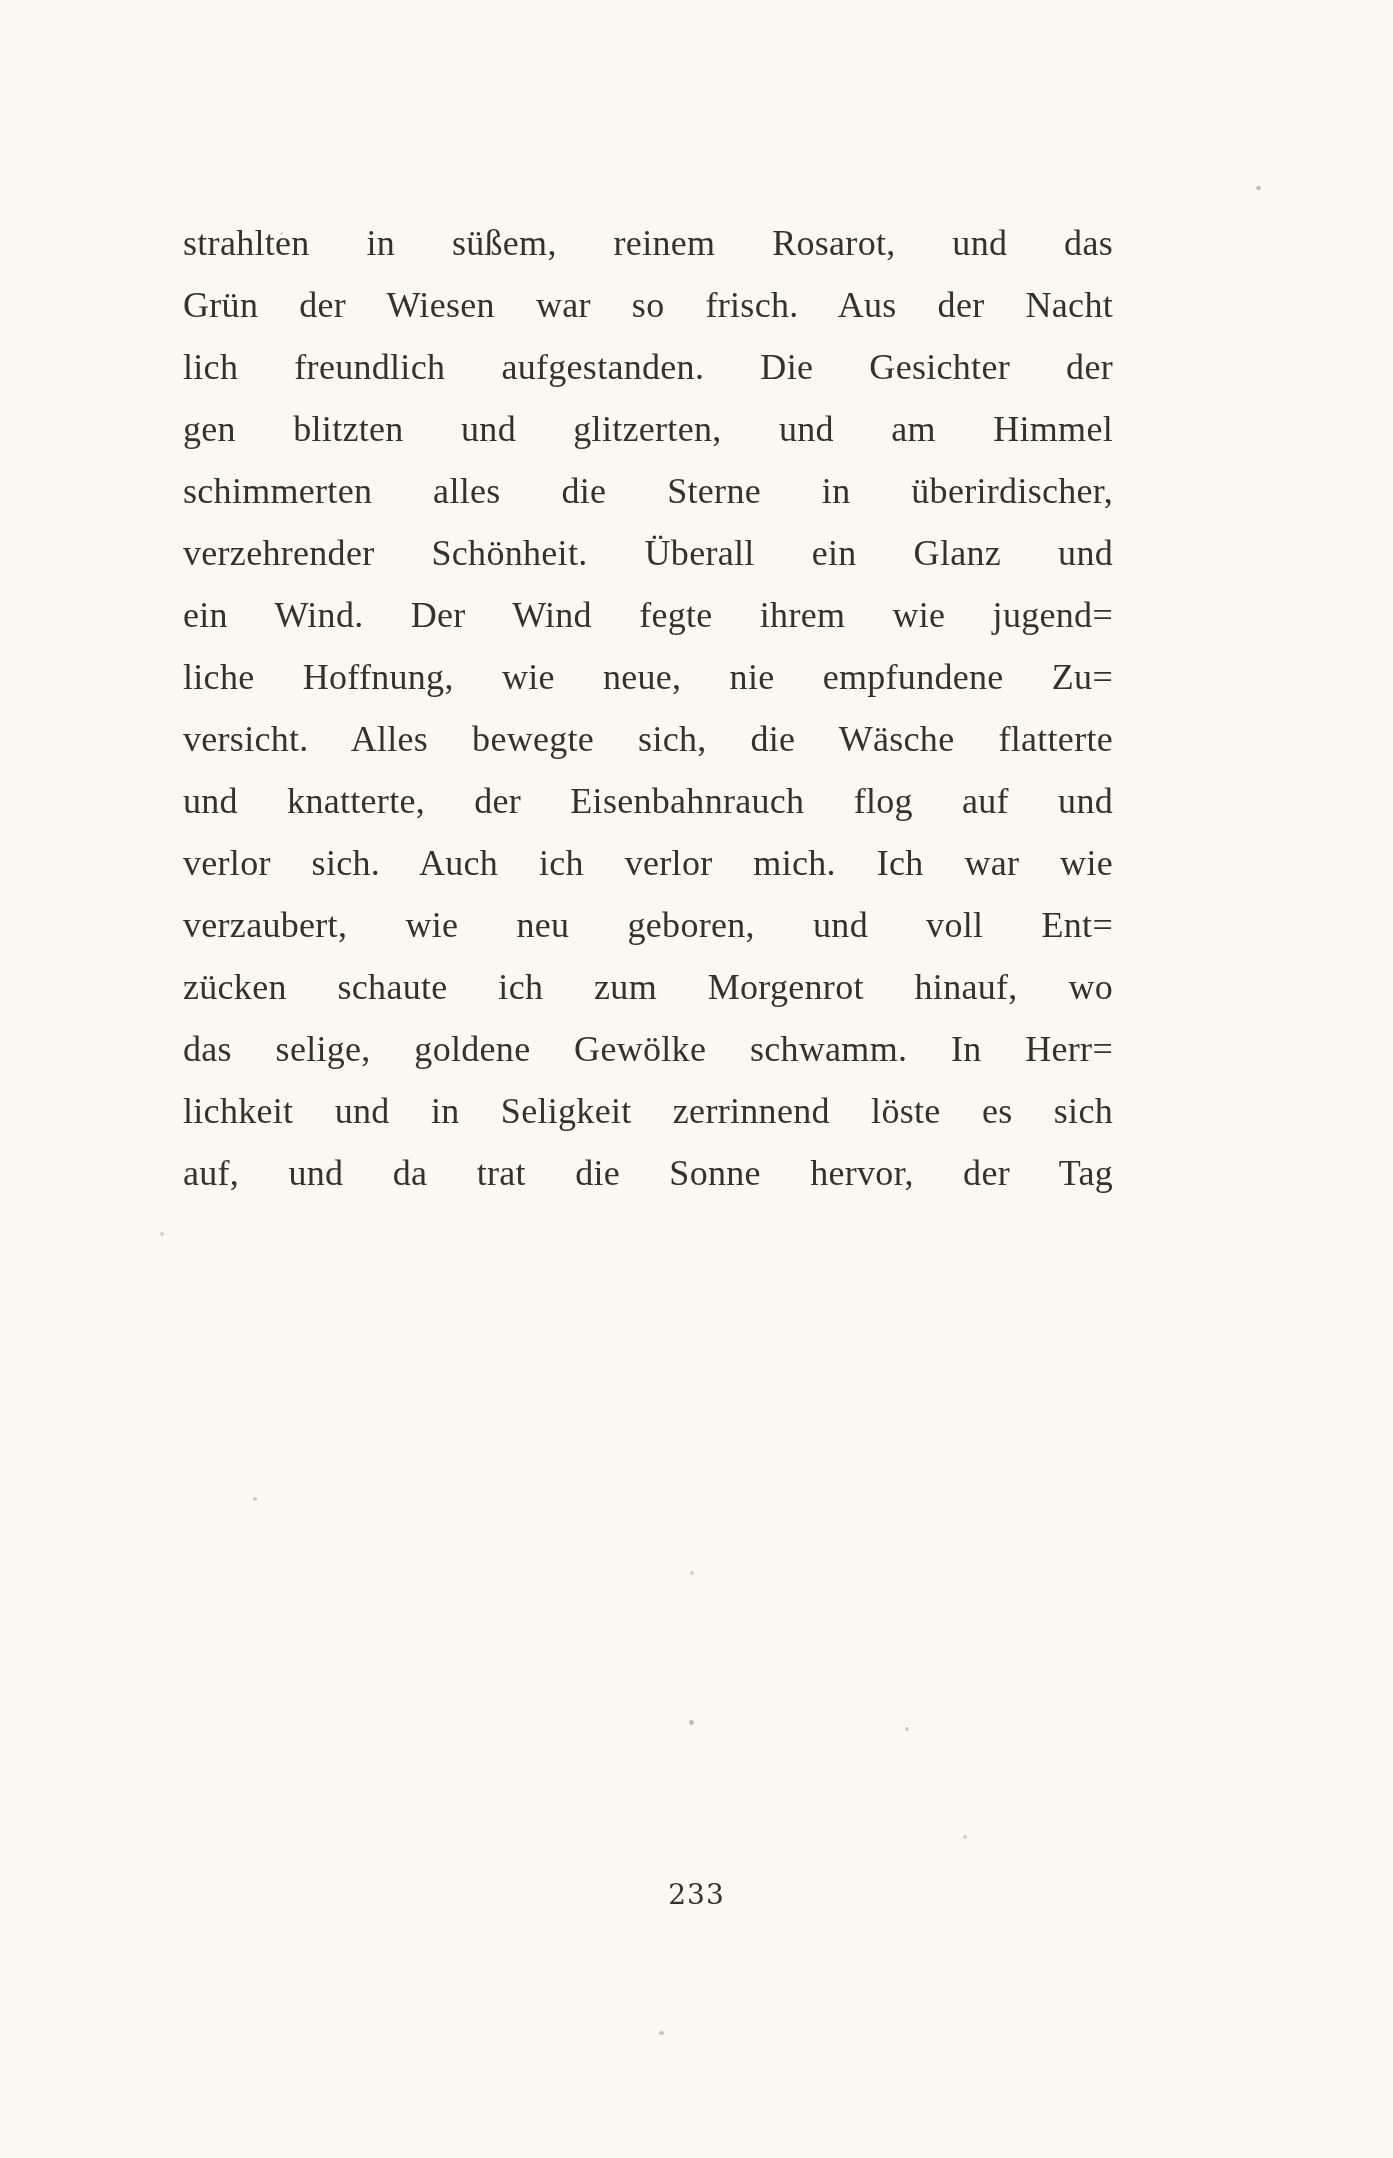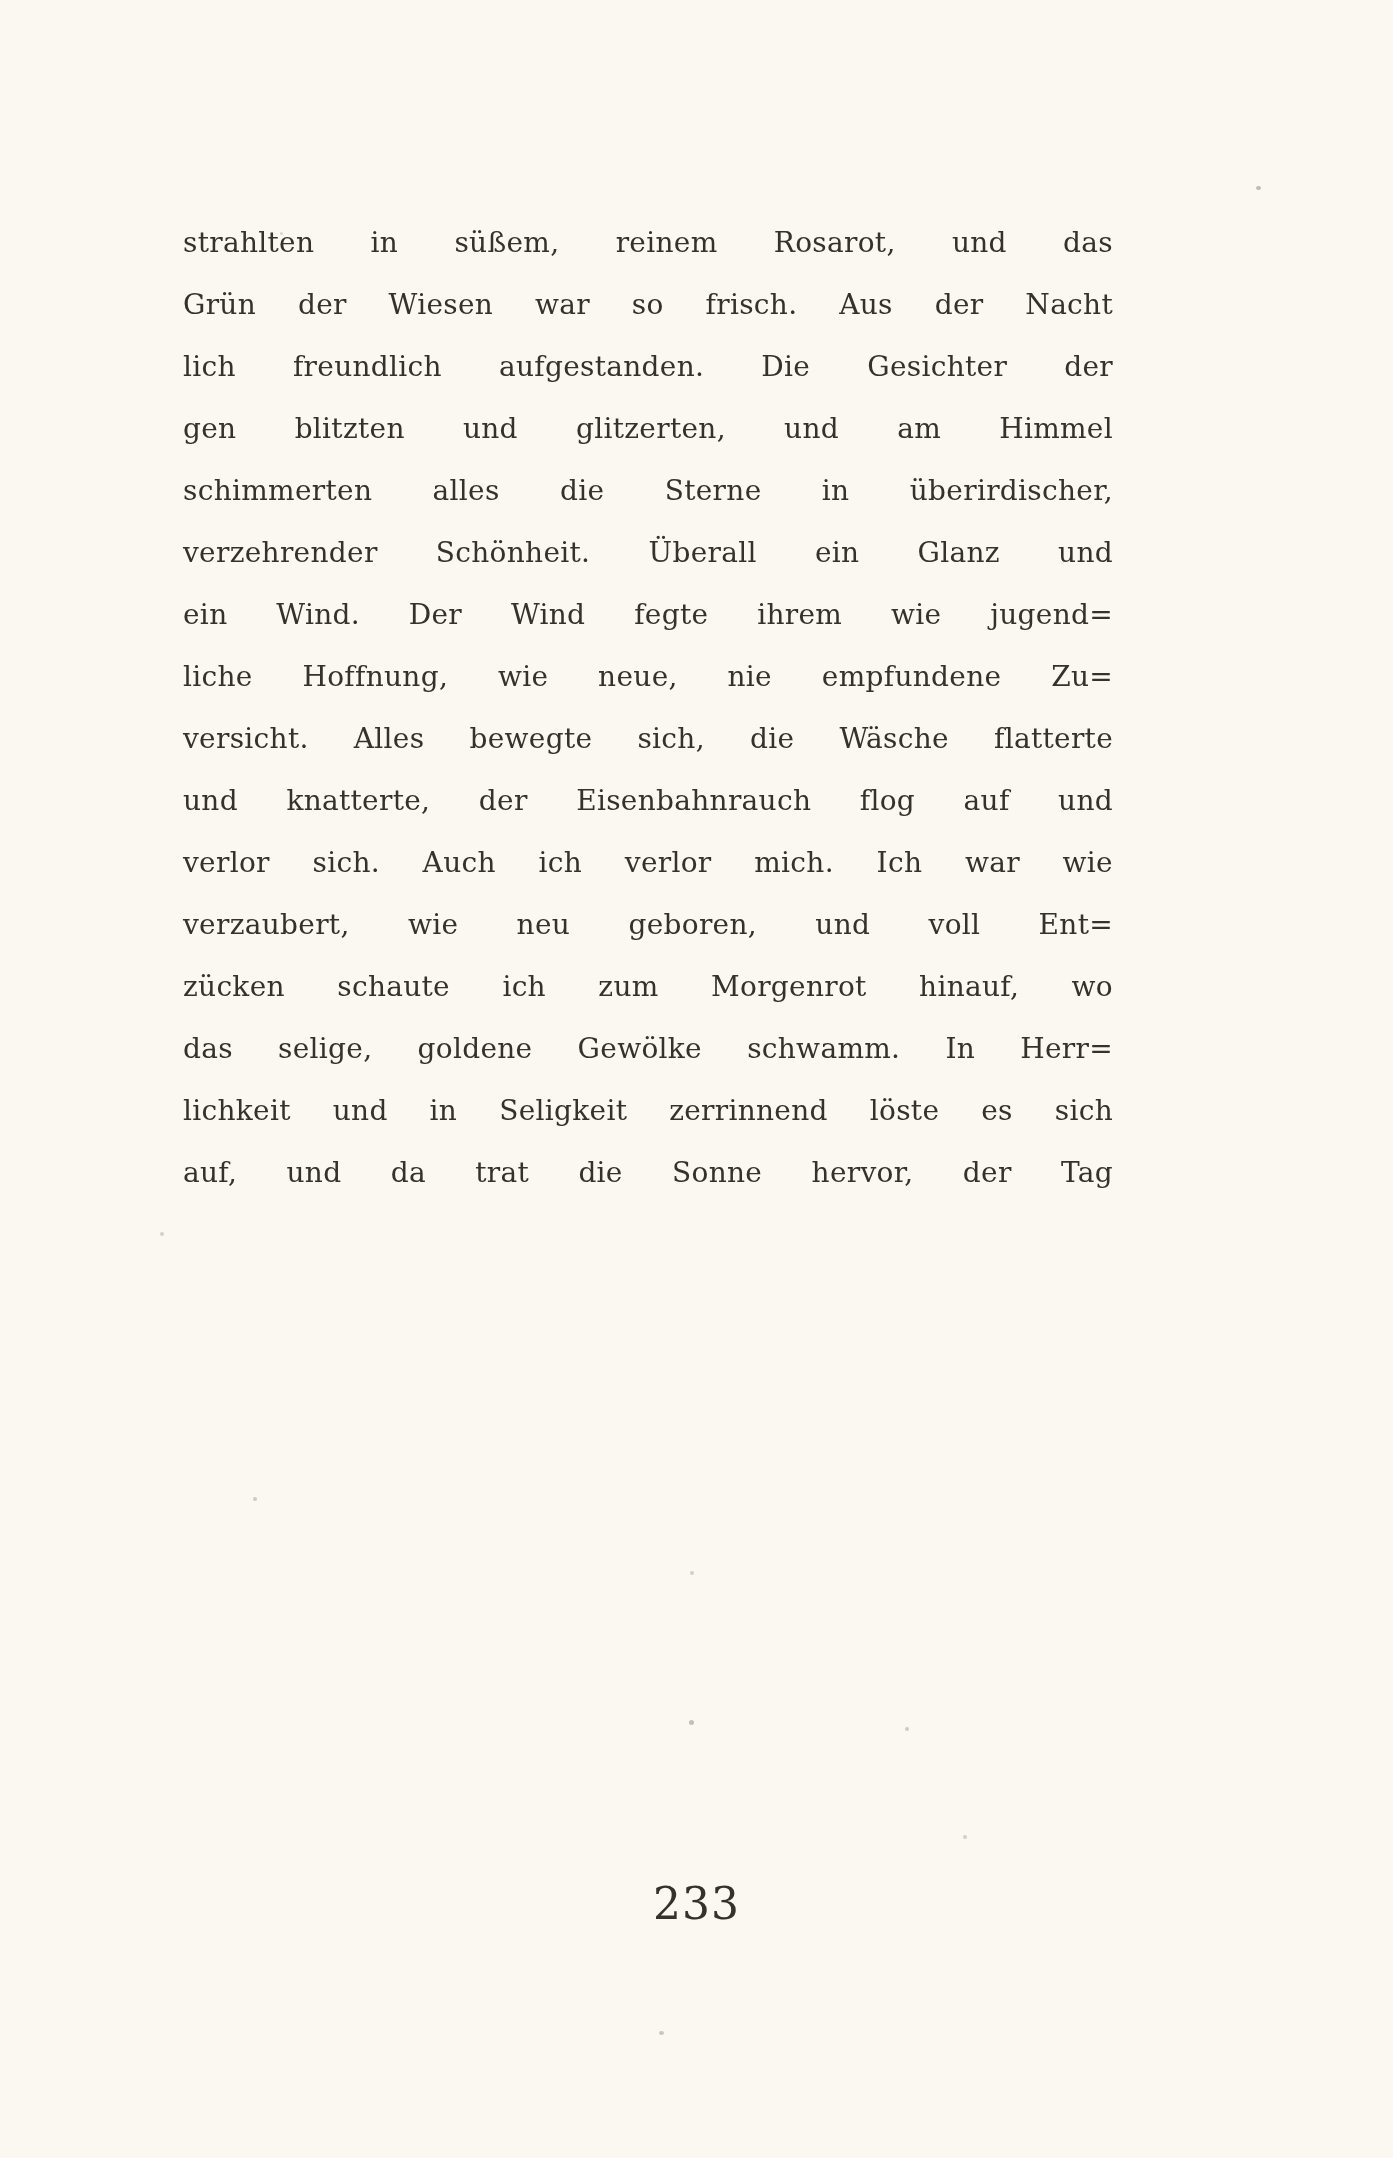--- a/index.html
+++ b/index.html
@@ -13,40 +13,41 @@
     background: #faf8f1;
     font-family: "DejaVu Serif", "Liberation Serif", serif;
     overflow: hidden;
   }
   .text-block {
     position: absolute;
     left: 183px;
     top: 212px;
     width: 930px;
     color: #37312b;
-    font-size: 28px;
+    font-size: 36px;
     line-height: 62px;
     letter-spacing: 0.3px;
+    font-family: Liberation Serif, serif;
   }
   .text-line {
     text-align: justify;
     text-align-last: justify;
     white-space: normal;
   }
   .text-line.last {
     text-align-last: left;
   }
   .page-number {
     position: absolute;
     left: 0;
     top: 1878px;
     width: 100%;
     text-align: center;
     color: #37312b;
-    font-size: 44px;
+    font-size: 28px;
     letter-spacing: 1px;
   }
   .speck {
     position: absolute;
     background: #8d867c;
     border-radius: 50%;
     opacity: 0.55;
   }
   .s1 { left: 1256px; top: 186px;  width: 5px; height: 4px; }
   .s2 { left: 160px;  top: 1232px; width: 4px; height: 4px; opacity: 0.35; }

